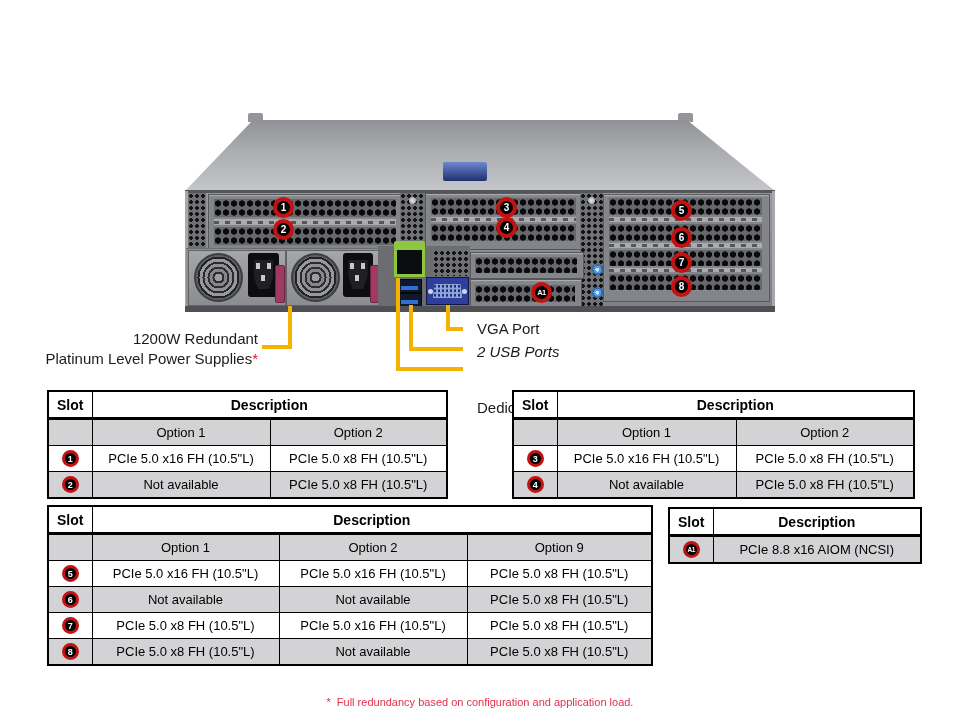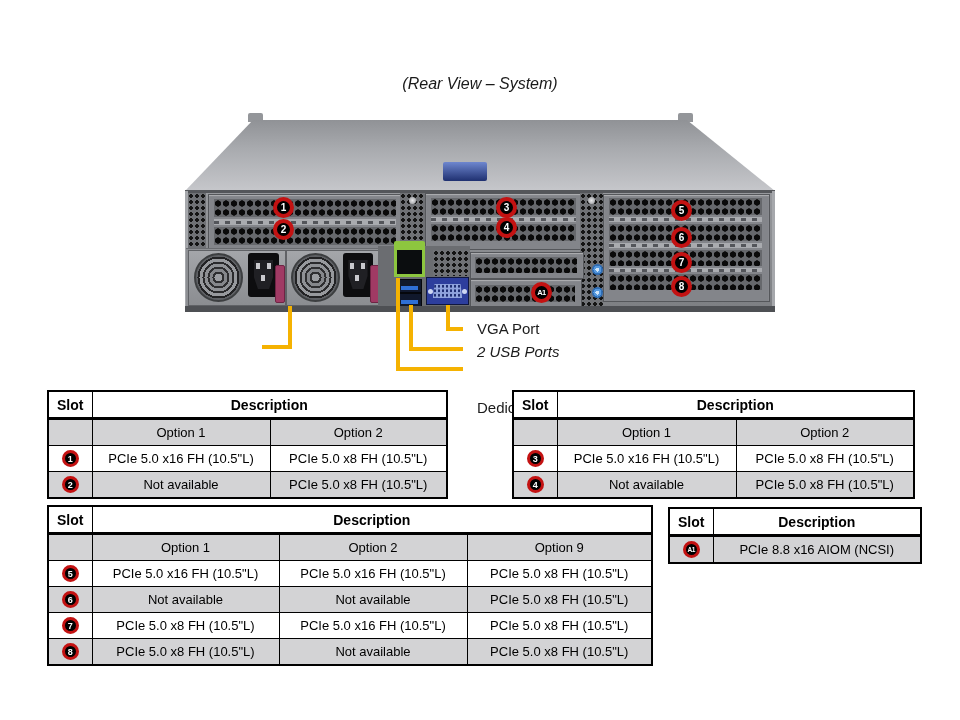--- a/index.html
+++ b/index.html
@@ -87,21 +87,20 @@
   .cob{display:inline-flex;align-items:center;justify-content:center;vertical-align:middle;
        width:11px;height:11px;border:3px solid #c31212;border-radius:50%;background:#000;
        color:#fff;font-weight:bold;font-size:9px;}
   .cob.sm{font-size:6.5px;letter-spacing:-0.5px;}
 </style>
 </head>
 <body>
 
 <div class="page">
 
-  <div class="title">(Rear View – System)</div>
 
   <div class="fig">
     <div class="tab" style="left:63px;"></div>
     <div class="tab" style="left:493px;"></div>
     <div class="lid"></div>
     <div class="badge"></div>
     <div class="edge-top"></div>
     <div class="panel"></div>
     <div class="edge-l"></div>
     <div class="edge-r"></div>
@@ -198,20 +197,24 @@
 
   <div class="yline" style="left:288px;top:306px;width:4px;height:43px;"></div>
   <div class="yline" style="left:262px;top:345px;width:30px;height:4px;"></div>
   <div class="yline" style="left:396px;top:278px;width:4px;height:93px;"></div>
   <div class="yline" style="left:396px;top:367px;width:67px;height:4px;"></div>
   <div class="yline" style="left:409px;top:305px;width:4px;height:46px;"></div>
   <div class="yline" style="left:409px;top:347px;width:54px;height:4px;"></div>
   <div class="yline" style="left:446px;top:305px;width:4px;height:26px;"></div>
   <div class="yline" style="left:446px;top:327px;width:17px;height:4px;"></div>
 
+  <div class="lab lab-psu">
+    <span>1200W Redundant</span><br>
+    <span>Platinum Level Power Supplies</span><span class="red">*</span>
+  </div>
   <div class="lab" style="left:477px;top:320px;">VGA Port</div>
   <div class="lab" style="left:477px;top:343px;font-style:italic;">2 USB Ports</div>
   <div class="lab" style="left:477px;top:363px;margin-top:36px;">Dedicated IPMI  LAN Port</div>
 
   <table class="tbl" style="left:47px;top:390px;width:401px;">
     <colgroup>
         <col style="width:44px">
         <col style="width:178px">
         <col>
       </colgroup>
@@ -322,14 +325,17 @@
       <th>Slot</th>
       <th>Description</th>
     </tr>
     <tr class="g">
       <td><span class="cob sm">A1</span></td>
       <td>PCIe 8.8 x16 AIOM (NCSI)</td>
     </tr>
   </tbody>
     </table>
 
+  <div class="footnote">
+    <span class="star">*</span><span>Full redundancy based on configuration and application load.</span>
+  </div>
 
 </div>
 
 </body></html>

